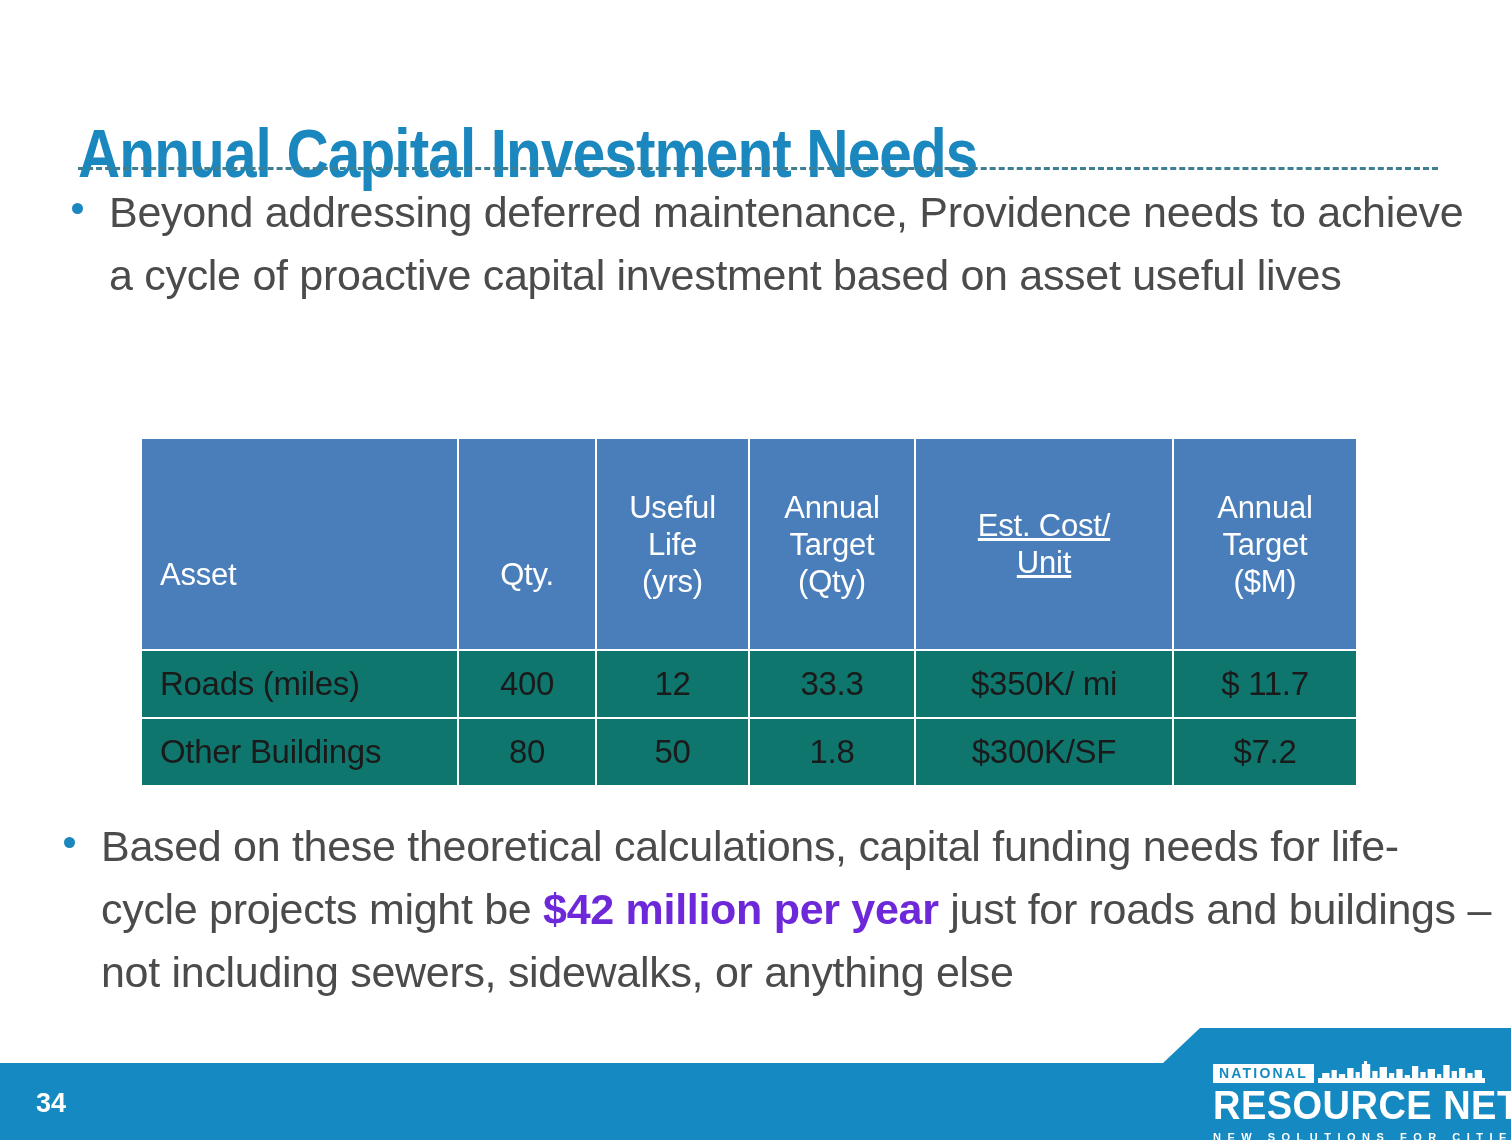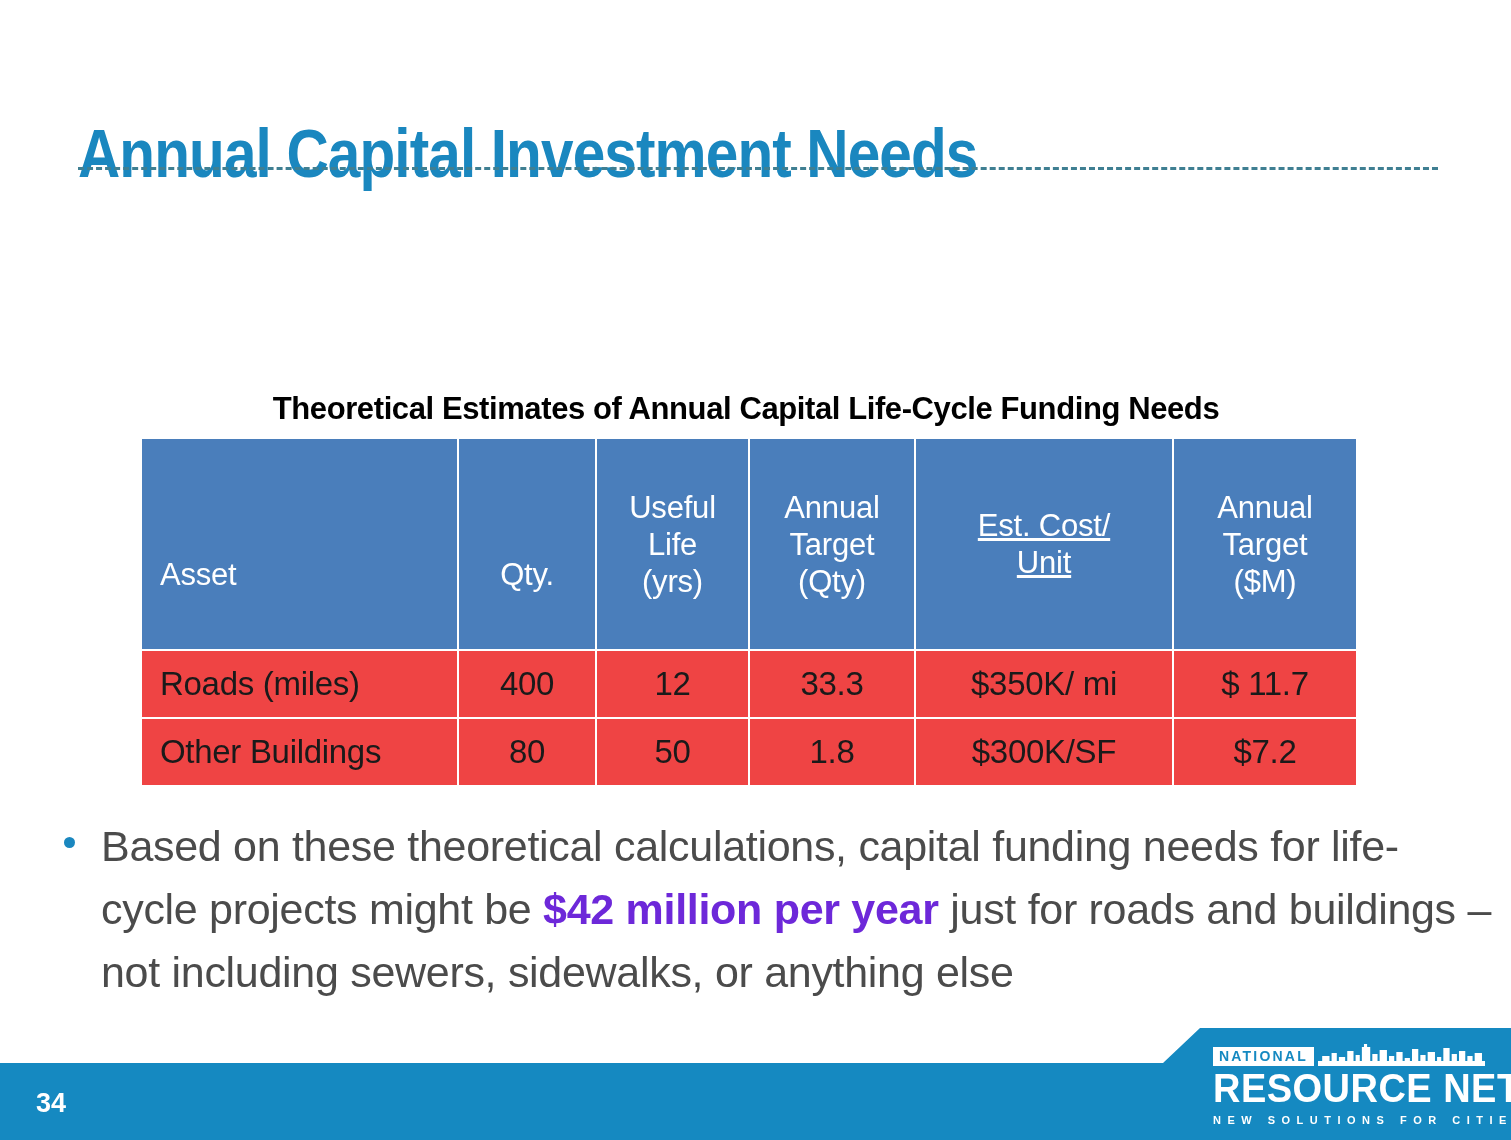--- a/index.html
+++ b/index.html
@@ -140,21 +140,21 @@
     padding: 6px 4px !important;
     text-decoration: underline;
   }
   #needs-table tbody td {
     font-size: 33px;
     line-height: 38px;
     color: #1a1a1a;
     height: 58px;
     letter-spacing: -0.3px;
   }
-  tr.row-odd td { background: #ef4444; }
+  tr.row-odd td { background: #0f766e; }
   tr.row-even td { background: #e4e7f1; }
   td.c-asset {
     text-align: left;
     padding-left: 18px !important;
   }
   td.c-num {
     text-align: center;
   }
 
   
@@ -182,20 +182,21 @@
     position: absolute;
     left: 1213px;
     top: 1043px;
     width: 272px;
     height: 78px;
   }
   #logo .logo-top {
     display: flex;
     align-items: flex-end;
     height: 23px;
+    margin-top: 17px;
   }
   #logo .logo-national {
     background: #ffffff;
     color: #1589c1;
     font-size: 14px;
     font-weight: bold;
     letter-spacing: 2.2px;
     padding: 2px 6px 2px 6px;
     line-height: 15px;
   }
@@ -227,22 +228,25 @@
 </style>
 </head>
 <body>
 
 <div id="slide">
 
   <h1 id="slide-title">Annual Capital Investment Needs</h1>
 
   <div id="title-divider"></div>
 
-
-  <div id="table-caption">Theoretical Estimates of Annual Capital Life-Cycle Funding Needs</div>
+  <div class="bullet-row" id="bullet-1">
+    <span class="bullet-dot"></span>
+    <span class="bullet-text">Beyond addressing deferred maintenance, Providence needs to achieve a cycle of proactive capital investment based on asset useful lives</span>
+  </div>
+
 
   <table id="needs-table">
     <colgroup>
       <col style="width:315px">
       <col style="width:136px">
       <col style="width:151px">
       <col style="width:164px">
       <col style="width:256px">
       <col style="width:182px">
     </colgroup>

